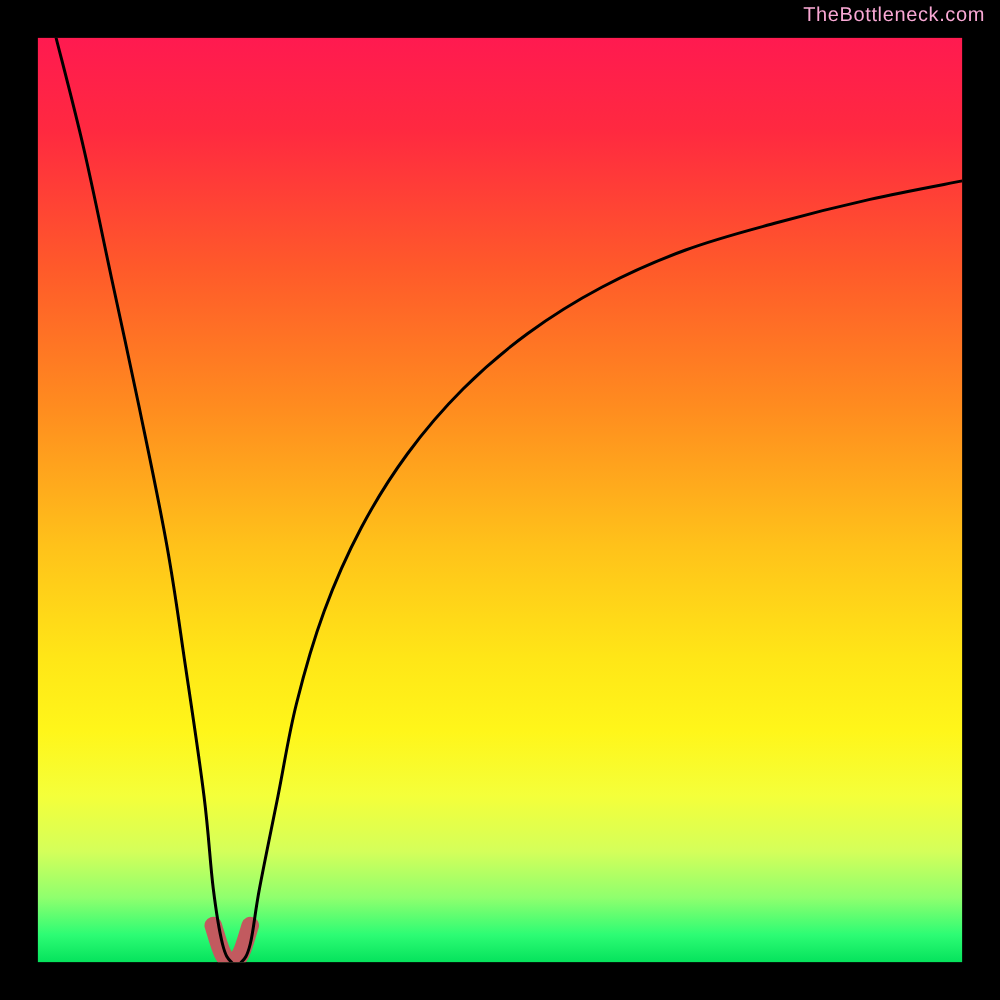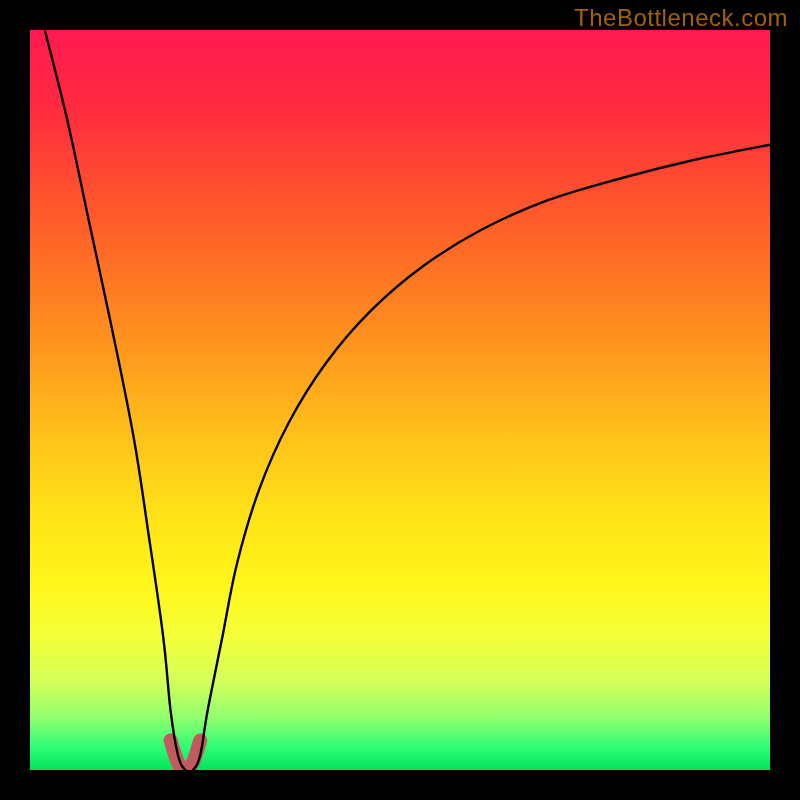--- a/index.html
+++ b/index.html
@@ -8,22 +8,22 @@
     height: 800px;
     background: #000;
     position: relative;
     overflow: hidden;
     font-family: Arial, Helvetica, sans-serif;
   }
   .watermark {
     position: absolute;
     top: 4px;
     right: 12px;
-    color: #a16207;
-    font-size: 24px;
+    color: #f9a8d4;
+    font-size: 16px;
     font-weight: 500;
     z-index: 10;
     letter-spacing: 0.5px;
   }
   .plot-area {
     position: absolute;
     left: 30px;
     top: 30px;
     width: 740px;
     height: 740px;

